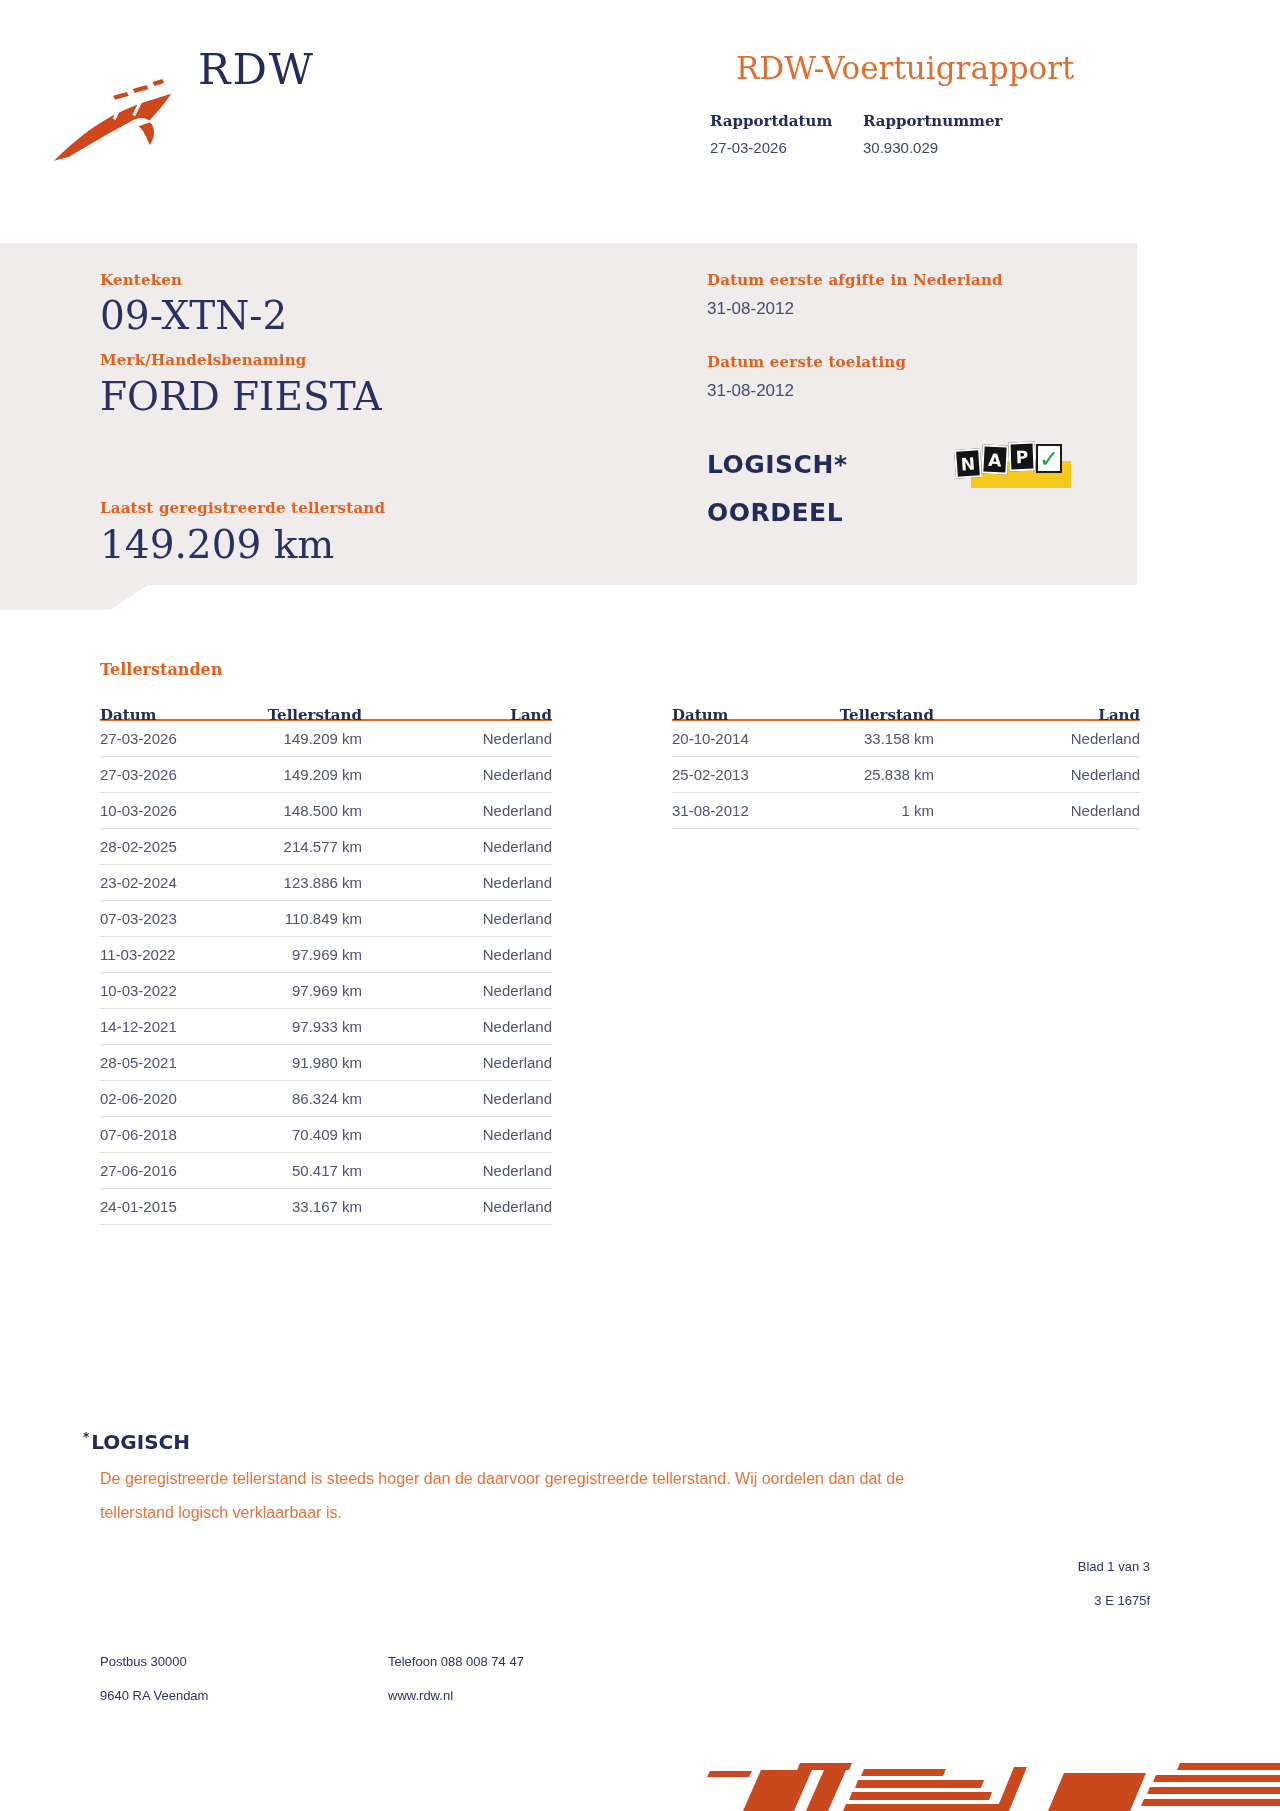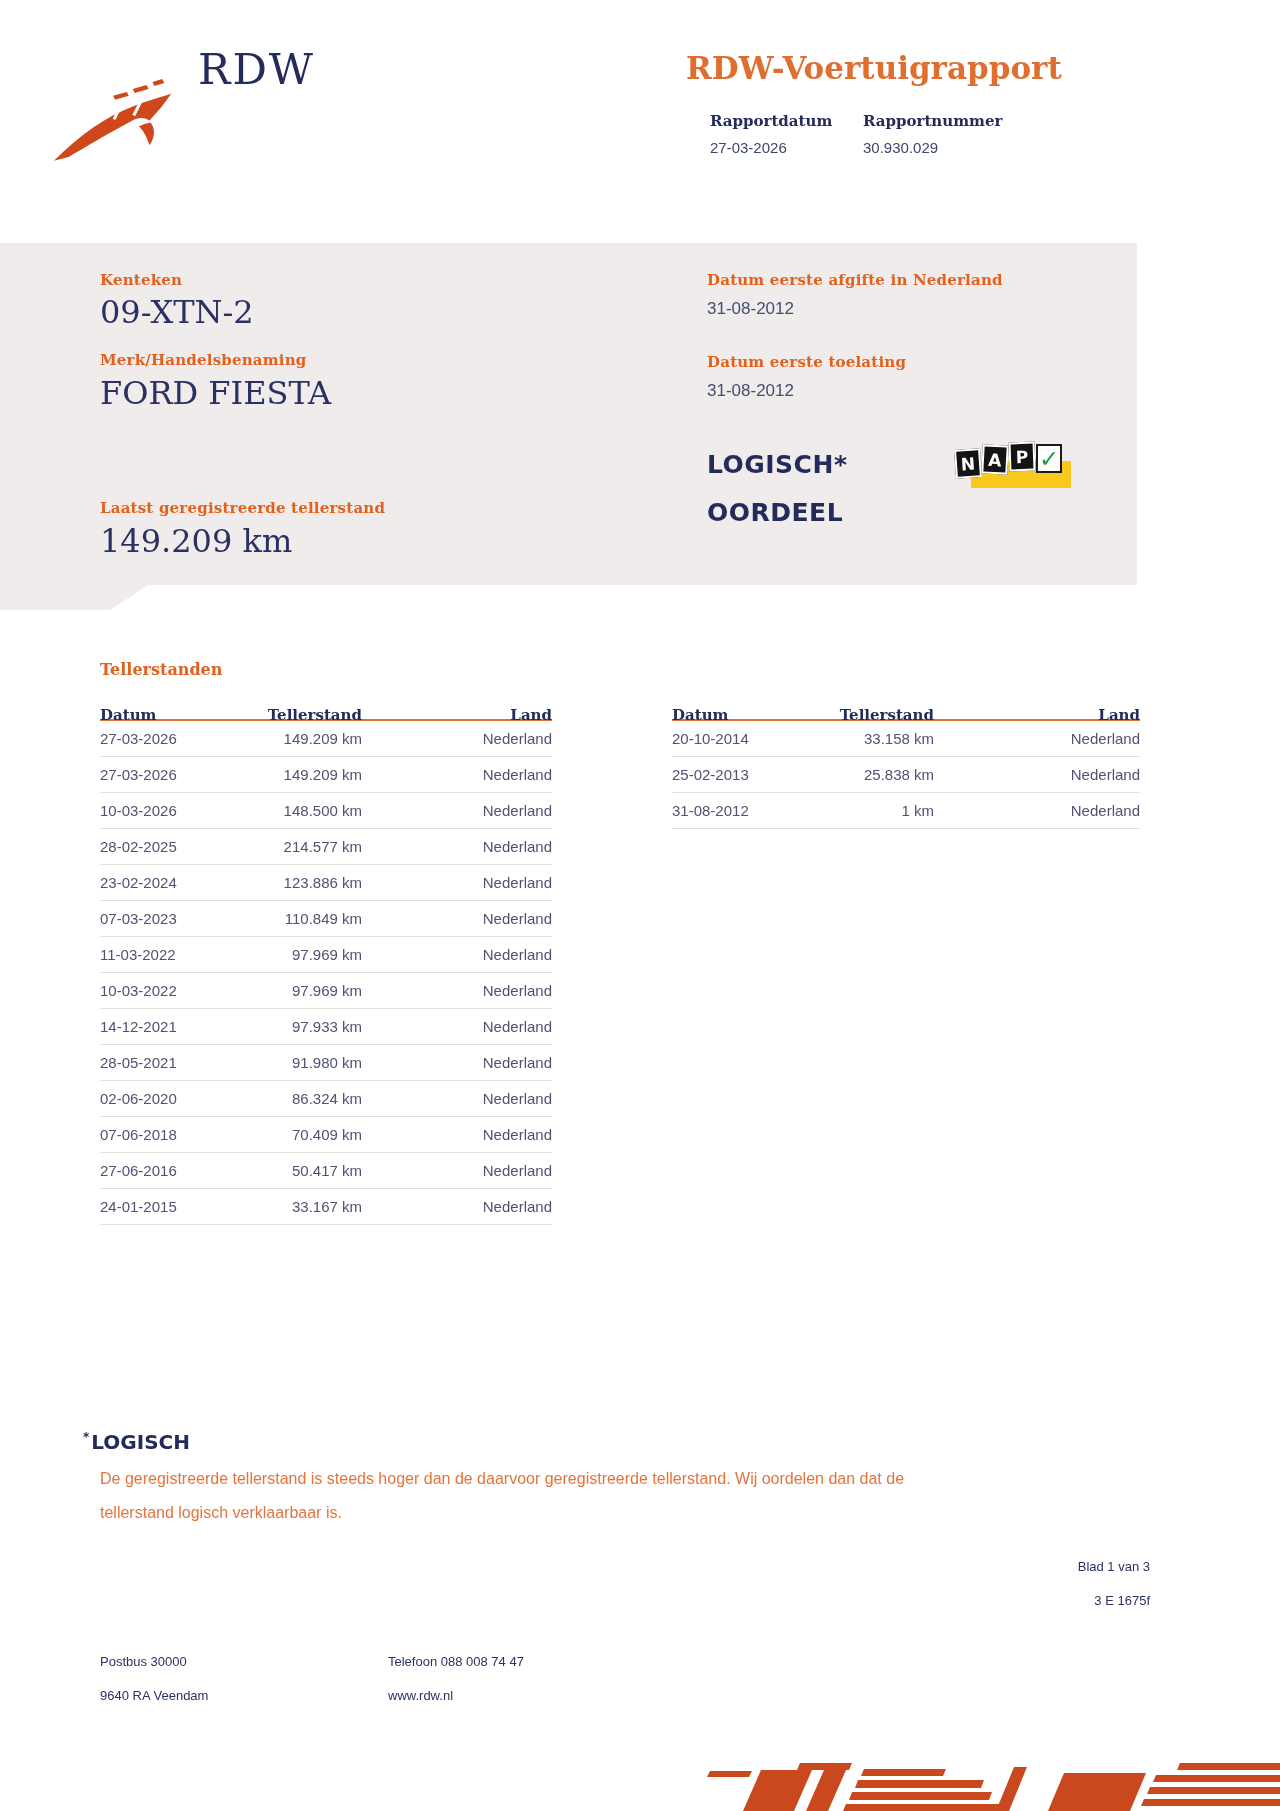--- a/index.html
+++ b/index.html
@@ -8,39 +8,39 @@
     font-family:"Liberation Sans",sans-serif;
   }
 
   
   .logo-swoosh{position:absolute;left:52px;top:70px;width:128px;height:94px;}
   .logo-text{
     position:absolute;left:198px;top:44px;
     font-family:"DejaVu Serif",serif;font-size:43px;color:#242C5C;letter-spacing:2px;
   }
   .doc-title{
-    position:absolute;left:686px;top:50px;margin:0;
-    font-family:"DejaVu Serif",serif;font-weight:700;font-size:31px;color:#DF6F30;
+    position:absolute;left:736px;top:50px;margin:0;
+    font-family:"DejaVu Serif",serif;font-weight:400;font-size:31px;color:#DF6F30;
   }
   .meta{position:absolute;left:710px;top:112px;display:flex;align-items:center;}
   .meta-col{min-width:153px;}
   .meta-label{font-family:"DejaVu Serif",serif;font-weight:700;font-size:15px;color:#242C5C;}
   .meta-value{margin-top:9px;font-size:15px;color:#3E466B;}
 
   
   .panel{
     position:absolute;left:0;top:243px;width:1242px;height:367px;background:#EFECEB;
     clip-path:polygon(0 0,1137px 0,1137px 342px,148px 342px,110px 367px,0 367px);
   }
   .olabel{
     position:absolute;font-family:"DejaVu Serif",serif;font-weight:700;
     font-size:15px;color:#E2611F;letter-spacing:0.2px;
   }
   .bigval{
-    position:absolute;font-family:"DejaVu Serif",serif;font-size:32px;color:#2A3162;
+    position:absolute;font-family:"DejaVu Serif",serif;font-size:39px;color:#2A3162;
   }
   .dateval{position:absolute;font-size:17px;color:#454D71;}
   .oordeel{
     position:absolute;left:707px;top:198px;
     font-family:"DejaVu Sans",sans-serif;font-weight:700;font-size:25px;
     color:#232B5B;line-height:48px;letter-spacing:0.5px;
   }
 
   
   .nap{position:absolute;left:955px;top:196px;width:122px;height:58px;}

